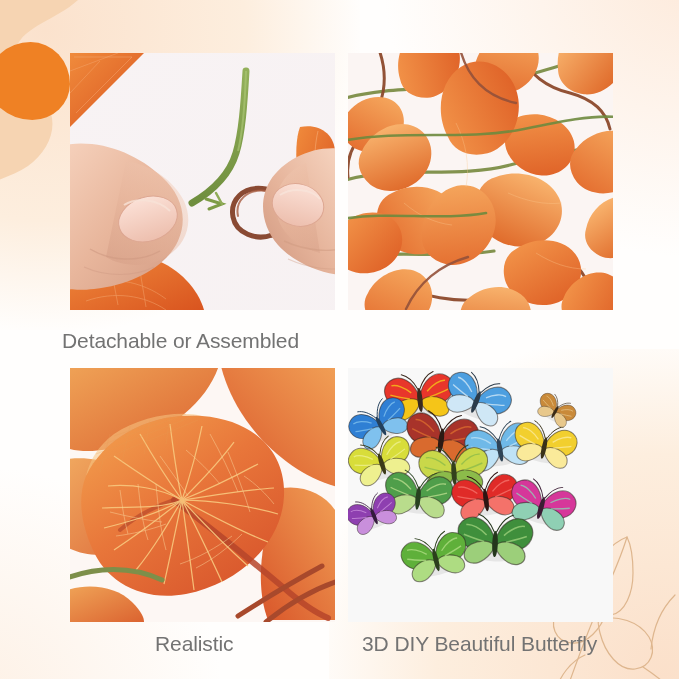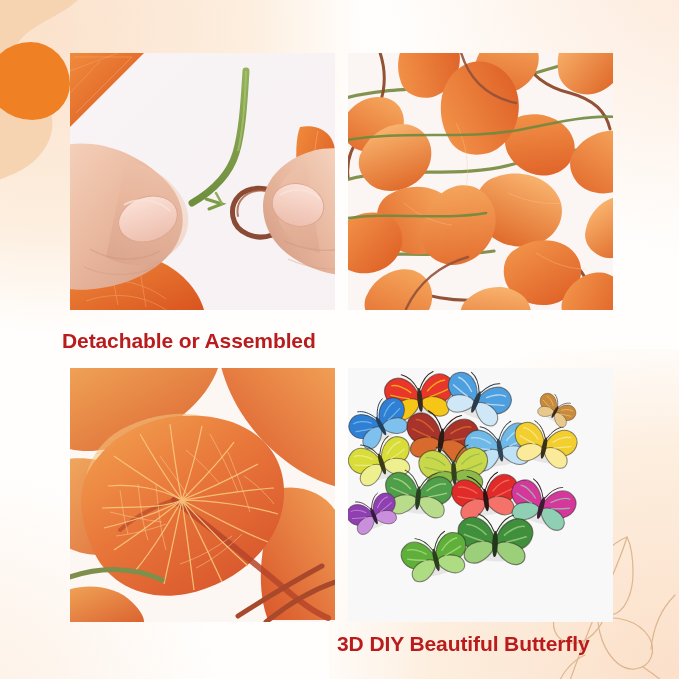--- a/index.html
+++ b/index.html
@@ -32,26 +32,26 @@
 
   
   .photo{position:absolute;overflow:hidden;background:#fff;}
   .p1{left:70px;top:53px;width:265px;height:257px;}
   .p2{left:348px;top:53px;width:265px;height:257px;}
   .p3{left:70px;top:368px;width:265px;height:254px;}
   .p4{left:348px;top:368px;width:265px;height:254px;}
   .photo > svg{display:block;width:100%;height:100%;}
 
   
-  .cap{position:absolute;color:#b91c1c;font-size:21px;line-height:30px;
-    white-space:nowrap;letter-spacing:-0.1px;font-weight:bold;}
+  .cap{position:absolute;color:#737373;font-size:21px;line-height:30px;
+    white-space:nowrap;letter-spacing:-0.1px;}
   .cap-1{left:62px;top:326px;}
   .cap-2{left:347px;top:326px;}
   .cap-3{left:155px;top:629px;}
-  .cap-4{left:337px;top:629px;text-align:right;}
+  .cap-4{left:362px;top:629px;text-align:right;}
 </style>
 </head>
 <body>
 
 <div id="stage">
 
   <div class="wash wash-tl"></div>
   <div class="wash wash-tr"></div>
   <div class="wash wash-br"></div>
   <div class="wash wash-bl"></div>
@@ -536,15 +536,16 @@
             <path d="M-8,-8 C-14,-14 -22,-18 -27,-17 M-10,-2 C-17,-4 -24,-6 -29,-8" transform="scale(-1,1)" fill="none" stroke="#e8c88c" stroke-width="1.4" stroke-opacity="0.8"></path>
             <path d="M-8,-8 C-14,-14 -22,-18 -27,-17 M-10,-2 C-17,-4 -24,-6 -29,-8" transform="scale(1,1)" fill="none" stroke="#e8c88c" stroke-width="1.4" stroke-opacity="0.8"></path>
             <ellipse cx="0" cy="0" rx="2.6" ry="12" fill="#3a2a16"></ellipse>
             <path d="M-1,-11 C-5,-20 -10,-25 -16,-27 M1,-11 C5,-20 10,-25 16,-27" fill="none" stroke="#3a2a16" stroke-width="1" stroke-linecap="round"></path>
           </g>
         </g>
     </svg>
   </div>
 
   <div class="cap cap-1">Detachable or Assembled</div>
+  <div class="cap cap-3">Realistic</div>
   <div class="cap cap-4">3D DIY Beautiful Butterfly</div>
 
 </div>
 
 </body></html>

